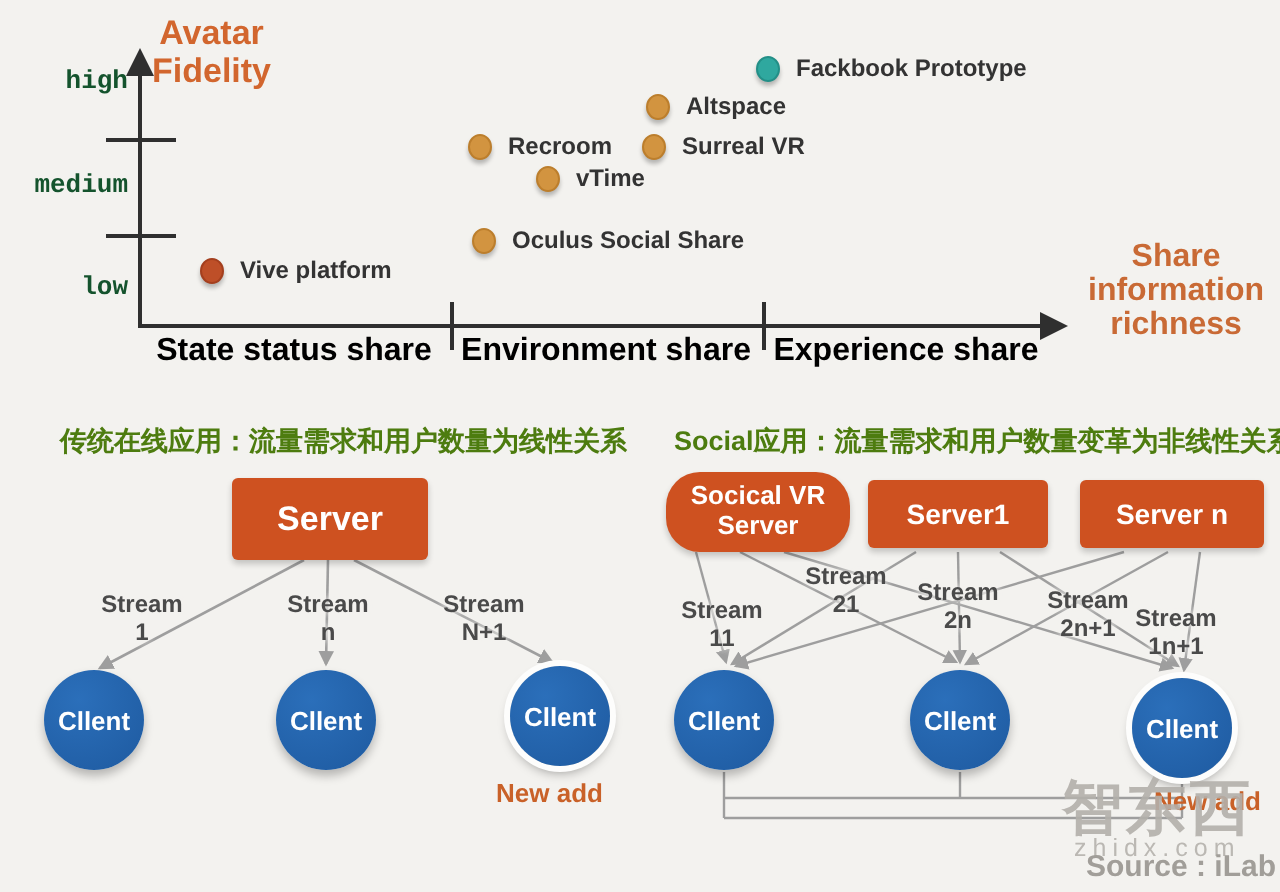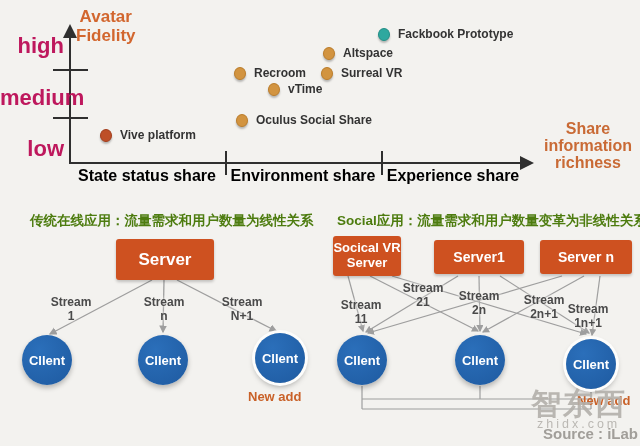--- a/index.html
+++ b/index.html
@@ -4,21 +4,21 @@
 <style>
   html,body{margin:0;padding:0;}
   body{font-family:"Liberation Sans","DejaVu Sans",sans-serif;background:#e8e8e8;}
   .canvas{position:relative;width:640px;height:446px;background:#F3F2EF;overflow:hidden;}
   .abs{position:absolute;text-align:center;}
   svg.overlay{position:absolute;left:0;top:0;width:640px;height:446px;pointer-events:none;}
 
   
   .y-title{left:76px;top:8px;color:#D2662E;font-size:17px;font-weight:bold;line-height:1.1;}
   .x-title{left:536px;top:121px;width:104px;text-align:center;color:#C96A35;font-size:16px;font-weight:bold;line-height:1.05;}
-  .ytick{width:64px;text-align:right;color:#be185d;font-size:22px;font-weight:600;}
+  .ytick{width:64px;text-align:right;color:#14532d;font-size:13px;font-weight:600;font-family:Liberation Mono, monospace;}
   .xsect{width:152px;text-align:center;color:#000000;font-size:16px;font-weight:600;top:167px;}
   .pt{display:flex;align-items:center;gap:8px;}
   .dot{width:10px;height:11px;border-radius:50%;flex:0 0 auto;box-shadow:0 2px 2px rgba(0,0,0,.25);}
   .dot.gold{background:#D29440;border:1px solid #BC7E2C;}
   .dot.rust{background:#BE4F28;border:1px solid #A43F1E;}
   .dot.teal{background:#2FA89F;border:1px solid #238F87;}
   .plbl{font-size:12px;font-weight:600;color:#333;white-space:nowrap;}
 
   
   .cn-title{font-size:13.5px;font-weight:bold;color:#4d7c0f;white-space:nowrap;}
@@ -155,21 +155,21 @@
     <div>N+1</div>
   </div>
 
   <div class="abs client" style="left:22px;top:335px;">Cllent</div>
   <div class="abs client" style="left:138px;top:335px;">Cllent</div>
   <div class="abs client new" style="left:255px;top:333px;">Cllent</div>
   <div class="abs newadd" style="left:248px;top:389px;">New add</div>
 
   <div class="abs cn-title" style="left:337px;top:212px;">Social应用：流量需求和用户数量变革为非线性关系</div>
 
-  <div class="abs server sm" style="left:333px;top:236px;width:68px;height:40px;">
+  <div class="abs server sm" style="left:333px;top:236px;width:92px;height:40px;border-radius:17px;">
     <span>Socical VR</span>
     <span>Server</span>
   </div>
   <div class="abs server sm" style="left:434px;top:240px;width:90px;height:34px;font-size:14px;">
     <span>Server1</span>
   </div>
   <div class="abs server sm" style="left:540px;top:240px;width:92px;height:34px;font-size:14px;">
     <span>Server n</span>
   </div>
 

